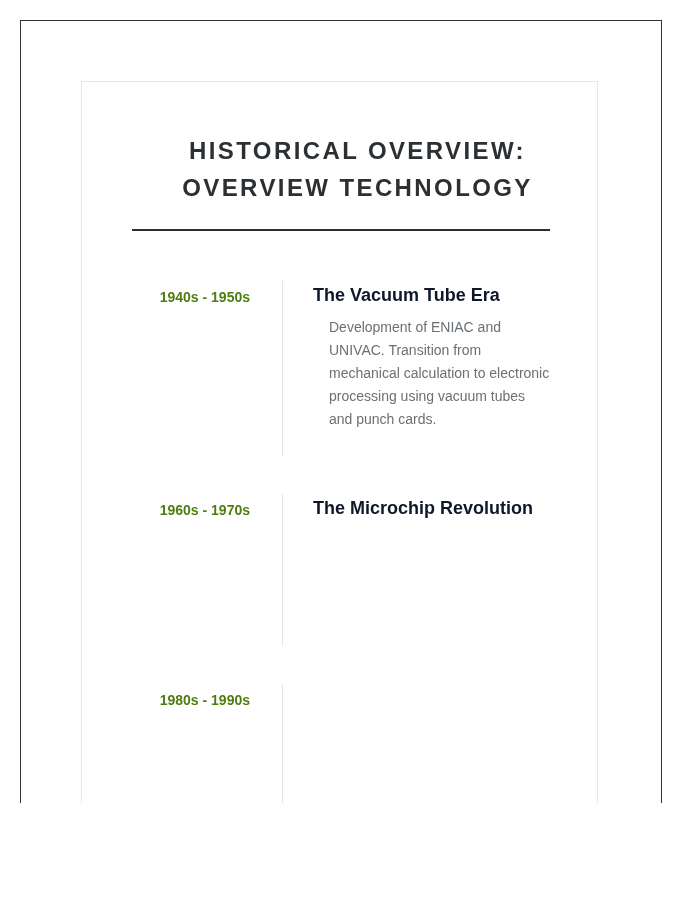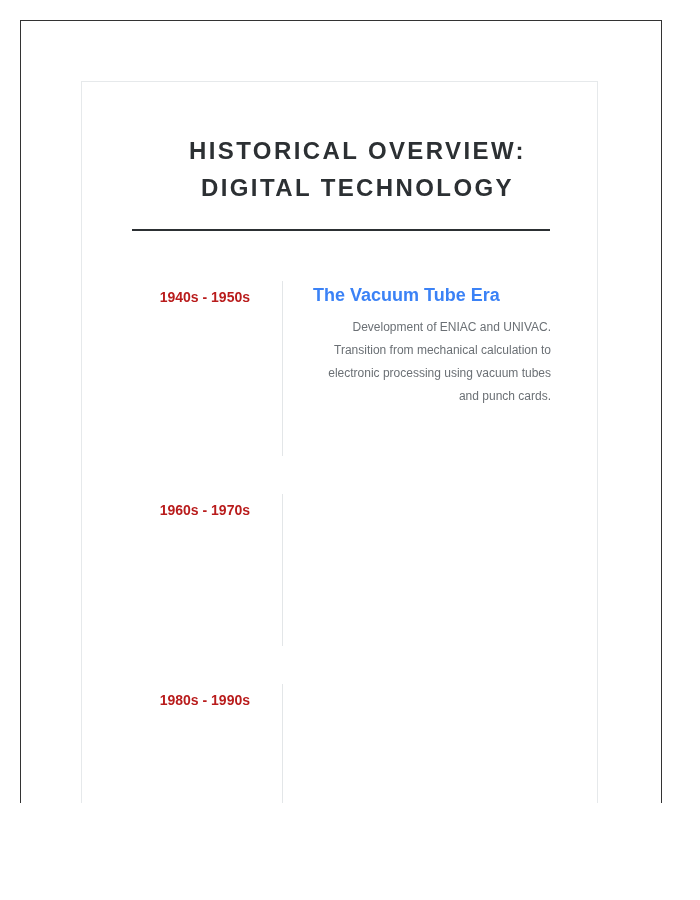--- a/index.html
+++ b/index.html
@@ -66,21 +66,21 @@
       width: 100%;
     }
     .date {
       position: absolute;
       right: 347px;
       top: 8px;
       font-family: "Liberation Sans", sans-serif;
       font-weight: 700;
       font-size: 14px;
       line-height: 16px;
-      color: #b91c1c;
+      color: #4d7c0f;
       white-space: nowrap;
     }
     .vline {
       position: absolute;
       left: 200px;
       top: 0;
       width: 1px;
       background: #e3e6e8;
     }
     .content {
@@ -88,59 +88,59 @@
       left: 231px;
       top: 0;
       width: 238px;
     }
     .heading {
       margin: 0;
       font-family: "Liberation Sans", sans-serif;
       font-weight: 700;
       font-size: 18px;
       line-height: 29px;
-      color: #3b82f6;
+      color: #0f172a;
     }
     .desc {
-      margin: 6px 0 0 1px;
+      margin: 6px 0 0 16px;
       font-family: "Liberation Sans", sans-serif;
-      font-size: 12px;
+      font-size: 14px;
       line-height: 23px;
       color: #6b7075;
-      text-align: right;
     }
   </style>
 </head>
 <body>
 
 <div class="viewport">
   <div class="card">
 
     <h1 class="title">
       <span>HISTORICAL OVERVIEW:</span>
-      <span>DIGITAL TECHNOLOGY</span>
+      <span>OVERVIEW TECHNOLOGY</span>
     </h1>
 
     <div class="divider"></div>
 
     <div class="timeline">
 
       <div class="item" style="top:199px;">
         <div class="date">1940s - 1950s</div>
         <div class="vline" style="height:175px;"></div>
         <div class="content">
           <h2 class="heading">The Vacuum Tube Era</h2>
           <p class="desc">Development of ENIAC and UNIVAC. Transition from mechanical calculation to electronic processing using vacuum tubes and punch cards.</p>
         </div>
       </div>
 
       <div class="item" style="top:412px;">
         <div class="date">1960s - 1970s</div>
         <div class="vline" style="height:152px;"></div>
         <div class="content">
+          <h2 class="heading">The Microchip Revolution</h2>
         </div>
       </div>
 
       <div class="item" style="top:602px;">
         <div class="date">1980s - 1990s</div>
         <div class="vline" style="height:200px;"></div>
         <div class="content">
         </div>
       </div>
 

